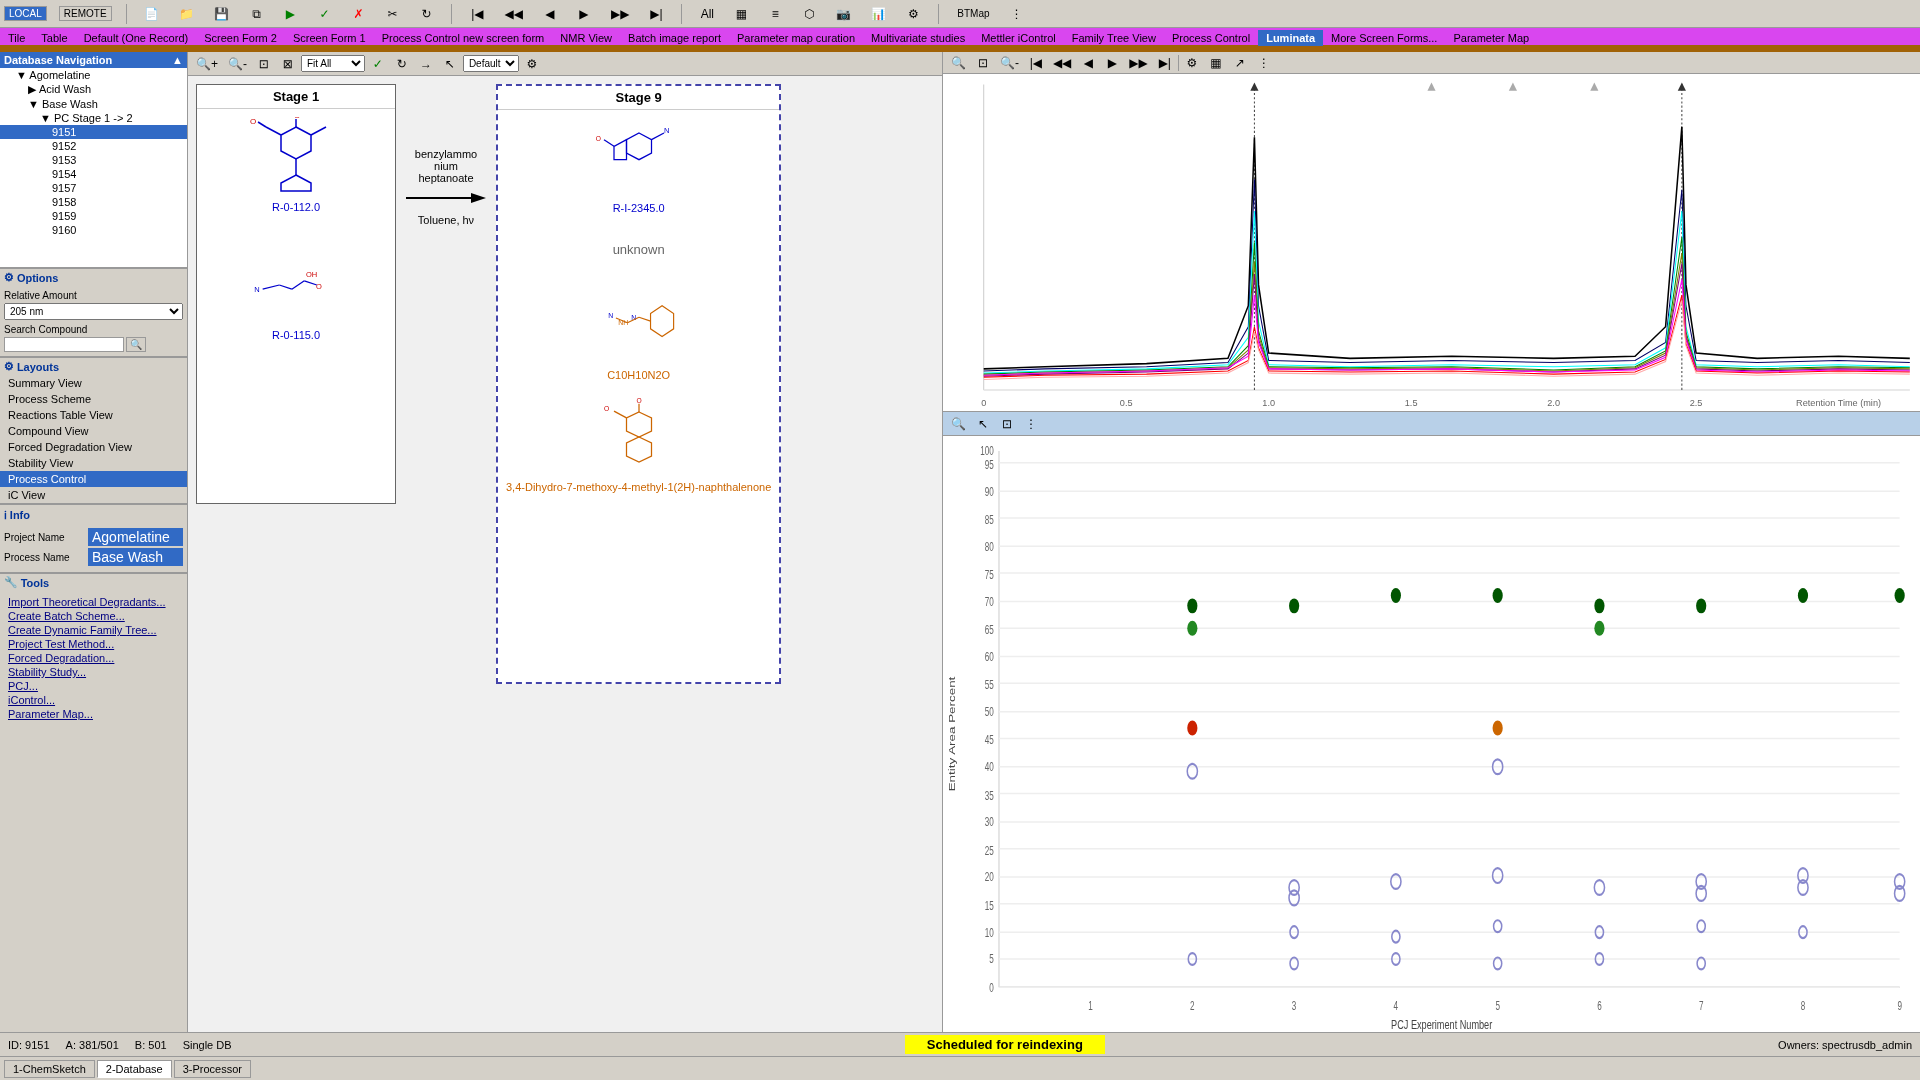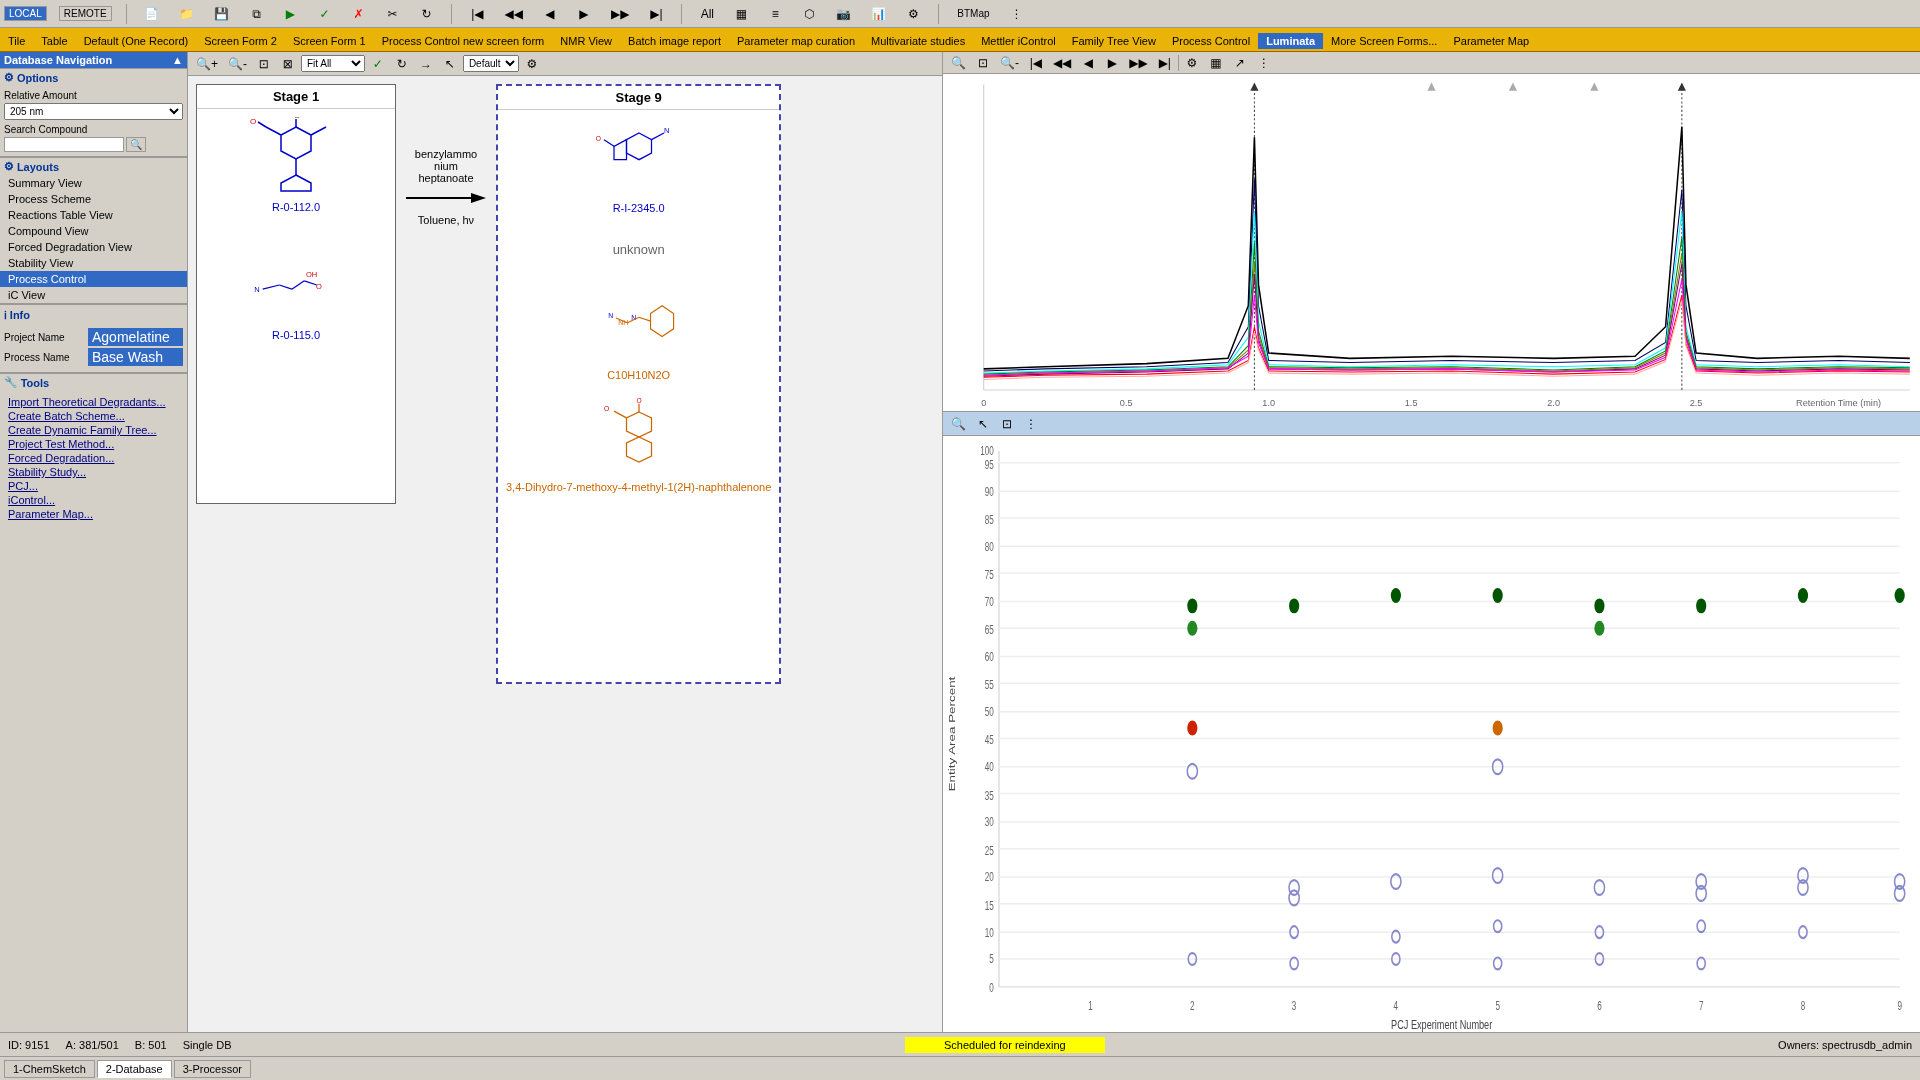--- a/index.html
+++ b/index.html
@@ -33,23 +33,23 @@
       padding: 1px 3px;
       cursor: pointer;
       font-size: 12px;
       min-width: 22px;
       text-align: center;
     }
 
     
     #menubar {
       display: flex;
-      align-items: flex-end;
-      background: #eab308;
-      border-bottom: 1px solid #a16207;
+      align-items: flex-start;
+      background: #d946ef;
+      border-bottom: 7px solid #a16207;
       padding: 2px 0;
       height: 24px;
     }
     .menu-item {
       padding: 2px 8px;
       cursor: pointer;
       font-size: 11px;
       white-space: nowrap;
     }
     .menu-item.active { background: #316ac5; color: white; font-weight: bold; }
@@ -285,22 +285,22 @@
       font-size: 11px;
     }
     .bottom-tab.active {
       background: white;
       border-bottom: 1px solid white;
     }
 
     .status-yellow {
       background: yellow;
       padding: 2px 13px;
-      font-size: 11px;
-      font-weight: normal;
+      font-size: 13px;
+      font-weight: bold;
       flex: 0 0 200px;
       text-align: center;
     }
 
     
     ::-webkit-scrollbar { width: 12px; height: 12px; }
     ::-webkit-scrollbar-track { background: #d4d0c8; }
     ::-webkit-scrollbar-thumb { background: #999; border: 1px solid #666; }
 
     .unknown-label {
@@ -374,20 +374,34 @@
   <span class="menu-item">Parameter Map</span>
 </div>
 
 <div id="main-layout" style="display:flex; height: calc(1080px - 28px - 24px - 24px - 24px);">
 
   <div id="left-panel">
     <div id="db-nav-header">
       <span>Database Navigation</span>
       <span>▲</span>
     </div>
+    <div id="tree-area">
+      <div class="tree-item tree-indent-1">▼ Agomelatine</div>
+      <div class="tree-item tree-indent-2">▶ Acid Wash</div>
+      <div class="tree-item tree-indent-2">▼ Base Wash</div>
+      <div class="tree-item tree-indent-3">▼ PC Stage 1 -&gt; 2</div>
+      <div class="tree-item tree-indent-4 selected">9151</div>
+      <div class="tree-item tree-indent-4">9152</div>
+      <div class="tree-item tree-indent-4">9153</div>
+      <div class="tree-item tree-indent-4">9154</div>
+      <div class="tree-item tree-indent-4">9157</div>
+      <div class="tree-item tree-indent-4">9158</div>
+      <div class="tree-item tree-indent-4">9159</div>
+      <div class="tree-item tree-indent-4">9160</div>
+    </div>
 
     <div class="section-header">
       <span>⚙</span>
       <span>Options</span>
     </div>
     <div id="options-area">
       <div class="label-small">Relative Amount</div>
       <select class="small-select">
         <option>205 nm</option>
         <option>210 nm</option>

